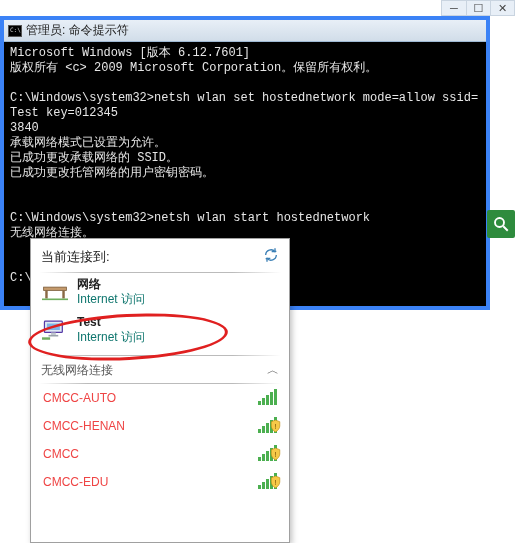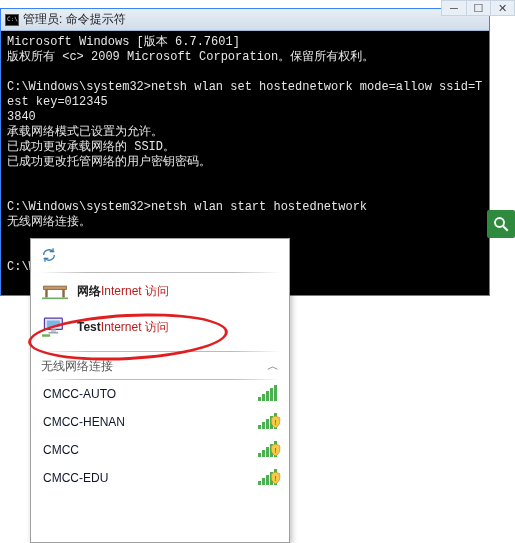--- a/index.html
+++ b/index.html
@@ -1,19 +1,19 @@
 <!DOCTYPE html>
 <html><head>
 <meta charset="utf-8">
 <style>
   * { box-sizing: border-box; margin: 0; padding: 0; }
   body { font-family: "Microsoft YaHei", SimSun, Arial, sans-serif; font-size: 12px; background: #fff; width: 515px; height: 543px; position: relative; overflow: hidden; }
   
   
-  .cmd-window { position: absolute; top: 8px; left: 0; width: 490px; border: 1px solid #3b82f6; }
+  .cmd-window { position: absolute; top: 16px; left: 0; width: 490px; border: 4px solid #3b82f6; }
   .cmd-titlebar { background: linear-gradient(#e8eff7,#d1dde9); height: 22px; display: flex; align-items: center; padding: 0 4px; border-bottom: 1px solid #9fb9d4; }
   .cmd-icon { width: 14px; height: 12px; background: #000; border: 1px solid #555; margin-right: 4px; display: inline-block; position: relative; }
   .cmd-icon::after { content: "C:\\"; color: #ccc; font-size: 6px; position: absolute; top: 1px; left: 1px; line-height: 6px; font-family: Consolas, monospace; }
   .cmd-title { font-size: 12px; color: #222; }
   .cmd-body { background: #000; color: #e6e6e6; font-family: "NSimSun", Consolas, "Courier New", monospace; font-size: 12px; line-height: 15px; padding: 4px 6px 20px 6px; min-height: 195px; white-space: pre-wrap; word-break: break-all; }
   
   
   .win-btns { position: absolute; top: 0; right: 0; display: flex; gap: 0; border: 1px solid #c9d4e0; background: #e8eff7; height: 16px; }
   .win-btns span { width: 24px; text-align: center; font-size: 11px; color: #444; border-left: 1px solid #c9d4e0; line-height: 14px; font-family: Arial; }
   .win-btns span:first-child { border-left: none; }
@@ -23,30 +23,30 @@
   .search-box svg { width: 18px; height: 18px; }
   
   
   .net-panel { position: absolute; top: 238px; left: 30px; width: 260px; height: 305px; background: #fff; border: 1px solid #a0a0a0; box-shadow: 2px 2px 6px rgba(0,0,0,0.25); }
   .net-header { padding: 8px 10px 6px 10px; display: flex; justify-content: space-between; align-items: center; }
   .net-header-title { font-size: 13px; color: #222; }
   .refresh-icon svg { width: 16px; height: 16px; }
   .net-divider { height: 1px; background: linear-gradient(to right, rgba(0,0,0,0) 0%, #bbb 20%, #bbb 80%, rgba(0,0,0,0) 100%); margin: 0 8px; }
   .net-item { display: flex; align-items: center; padding: 4px 10px; gap: 8px; }
   .net-item .icon-slot { width: 28px; height: 28px; display: flex; align-items: center; justify-content: center; flex-shrink: 0; }
-  .net-item .labels { display: flex; flex-direction: row; line-height: 15px; }
+  .net-item .labels { display: flex; flex-direction: column; line-height: 15px; }
   .net-item .name { font-weight: bold; font-size: 12px; color: #222; }
-  .net-item .status { font-size: 12px; color: #b91c1c; }
+  .net-item .status { font-size: 12px; color: #0f766e; }
   
   .section-header { padding: 6px 10px 4px 10px; display: flex; justify-content: space-between; align-items: center; }
   .section-title { font-size: 12px; color: #555; }
   .chevron { font-size: 12px; color: #555; }
   
   .wifi-item { display: flex; align-items: center; justify-content: space-between; padding: 7px 12px; }
-  .wifi-name { color: #0f172a; font-size: 12px; }
+  .wifi-name { color: #ef4444; font-size: 12px; }
   .signal { display: flex; align-items: flex-end; gap: 1px; height: 14px; position: relative; }
   .signal .bar { width: 3px; background: #4caf50; }
   .signal .b1 { height: 4px; } .signal .b2 { height: 7px; } .signal .b3 { height: 10px; } .signal .b4 { height: 13px; }
   .signal .b5 { height: 16px; }
   .shield { position:absolute; right:-4px; bottom:-2px; }
   .shield svg { width:11px; height:12px; }
   
   
   .annot { position: absolute; border: 3px solid #e02020; border-radius: 50%; pointer-events: none; }
   .annot.circle1 { top: 314px; left: 28px; width: 200px; height: 46px; transform: rotate(-3deg); }
@@ -57,21 +57,21 @@
   .monitor svg { width: 26px; height: 22px; }
 </style>
 </head>
 <body>
 
 <div class="cmd-window">
   <div class="cmd-titlebar">
     <span class="cmd-icon"></span>
     <span class="cmd-title">管理员: 命令提示符</span>
   </div>
-  <div class="cmd-body"><span>Microsoft Windows [版本 6.7.7601]</span>
+  <div class="cmd-body"><span>Microsoft Windows [版本 6.12.7601]</span>
 <span>版权所有 &lt;c&gt; 2009 Microsoft Corporation。保留所有权利。</span>
 <span></span>
 <span>C:\Windows\system32&gt;netsh wlan set hostednetwork mode=allow ssid=Test key=012345</span>
 <span>3840</span>
 <span>承载网络模式已设置为允许。</span>
 <span>已成功更改承载网络的 SSID。</span>
 <span>已成功更改托管网络的用户密钥密码。</span>
 <span></span>
 <span></span>
 <span>C:\Windows\system32&gt;netsh wlan start hostednetwork</span>
@@ -89,20 +89,21 @@
 
 <div class="search-box">
   <svg viewBox="0 0 24 24" fill="none" stroke="#fff" stroke-width="2.5">
     <circle cx="10" cy="10" r="6"></circle>
       <line x1="15" y1="15" x2="21" y2="21"></line>
   </svg>
 </div>
 
 <div class="net-panel">
   <div class="net-header">
+    <span class="net-header-title">当前连接到:</span>
     <span class="refresh-icon">
       <svg viewBox="0 0 24 24" fill="none" stroke="#3b7fb5" stroke-width="2">
         <path d="M4 12a8 8 0 0 1 14-5l2-1M20 12a8 8 0 0 1-14 5l-2 1"></path>
         <path d="M18 2v5h-5M6 22v-5h5"></path>
       </svg>
     </span>
   </div>
   <div class="net-divider"></div>
 
   <div class="net-item">

